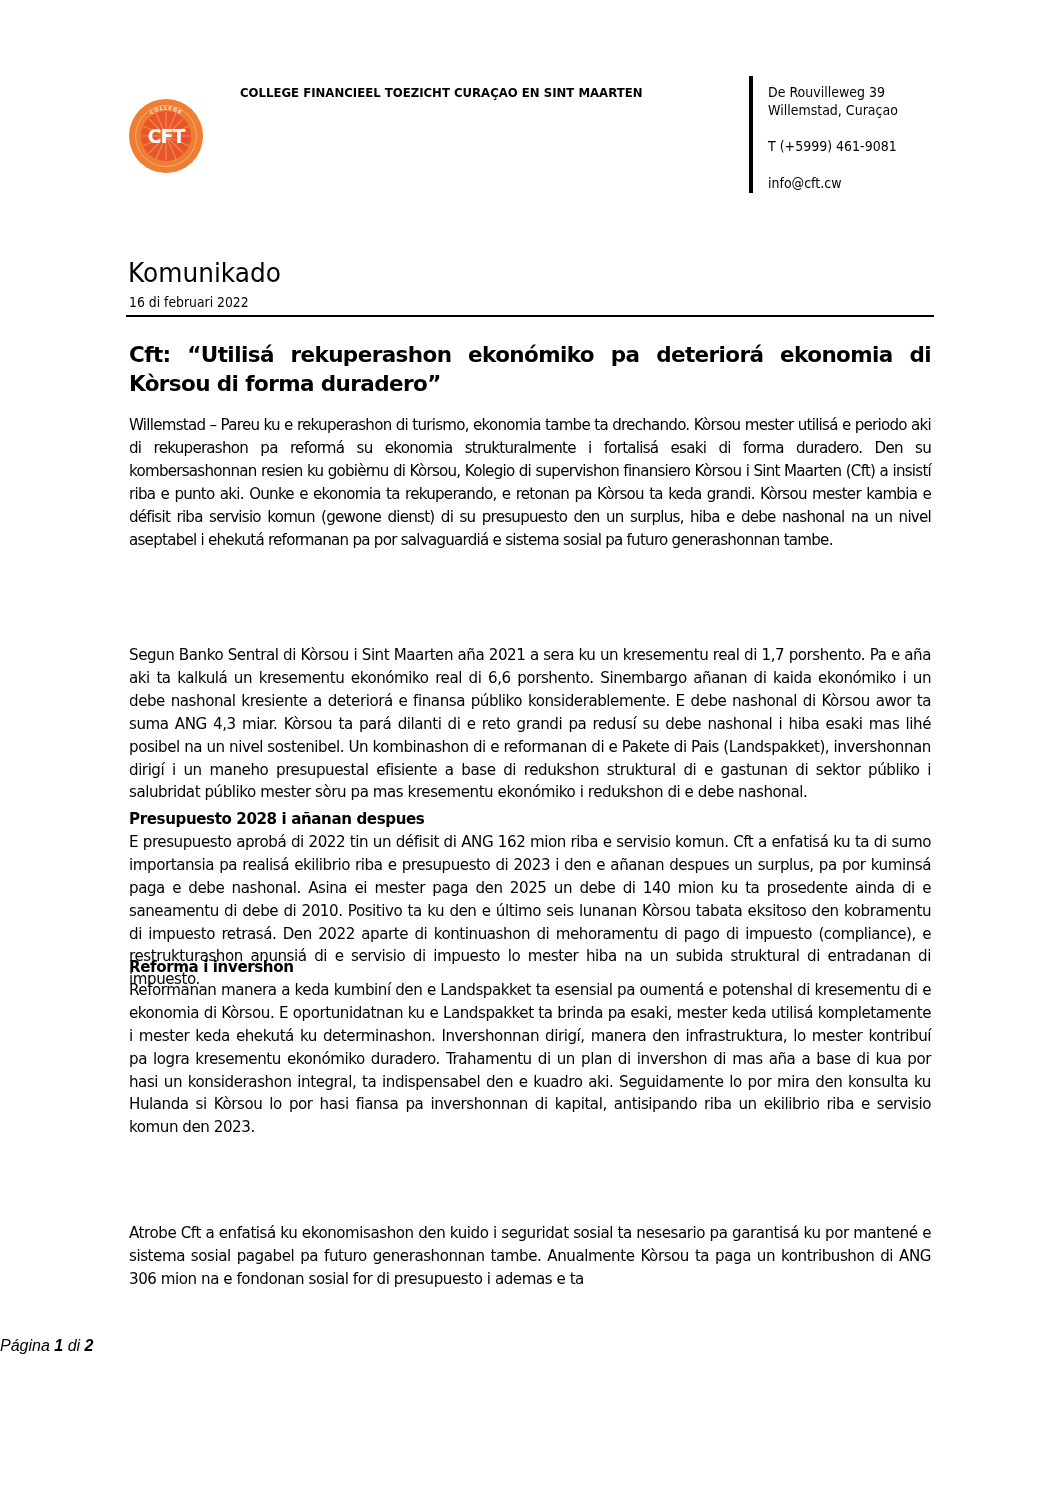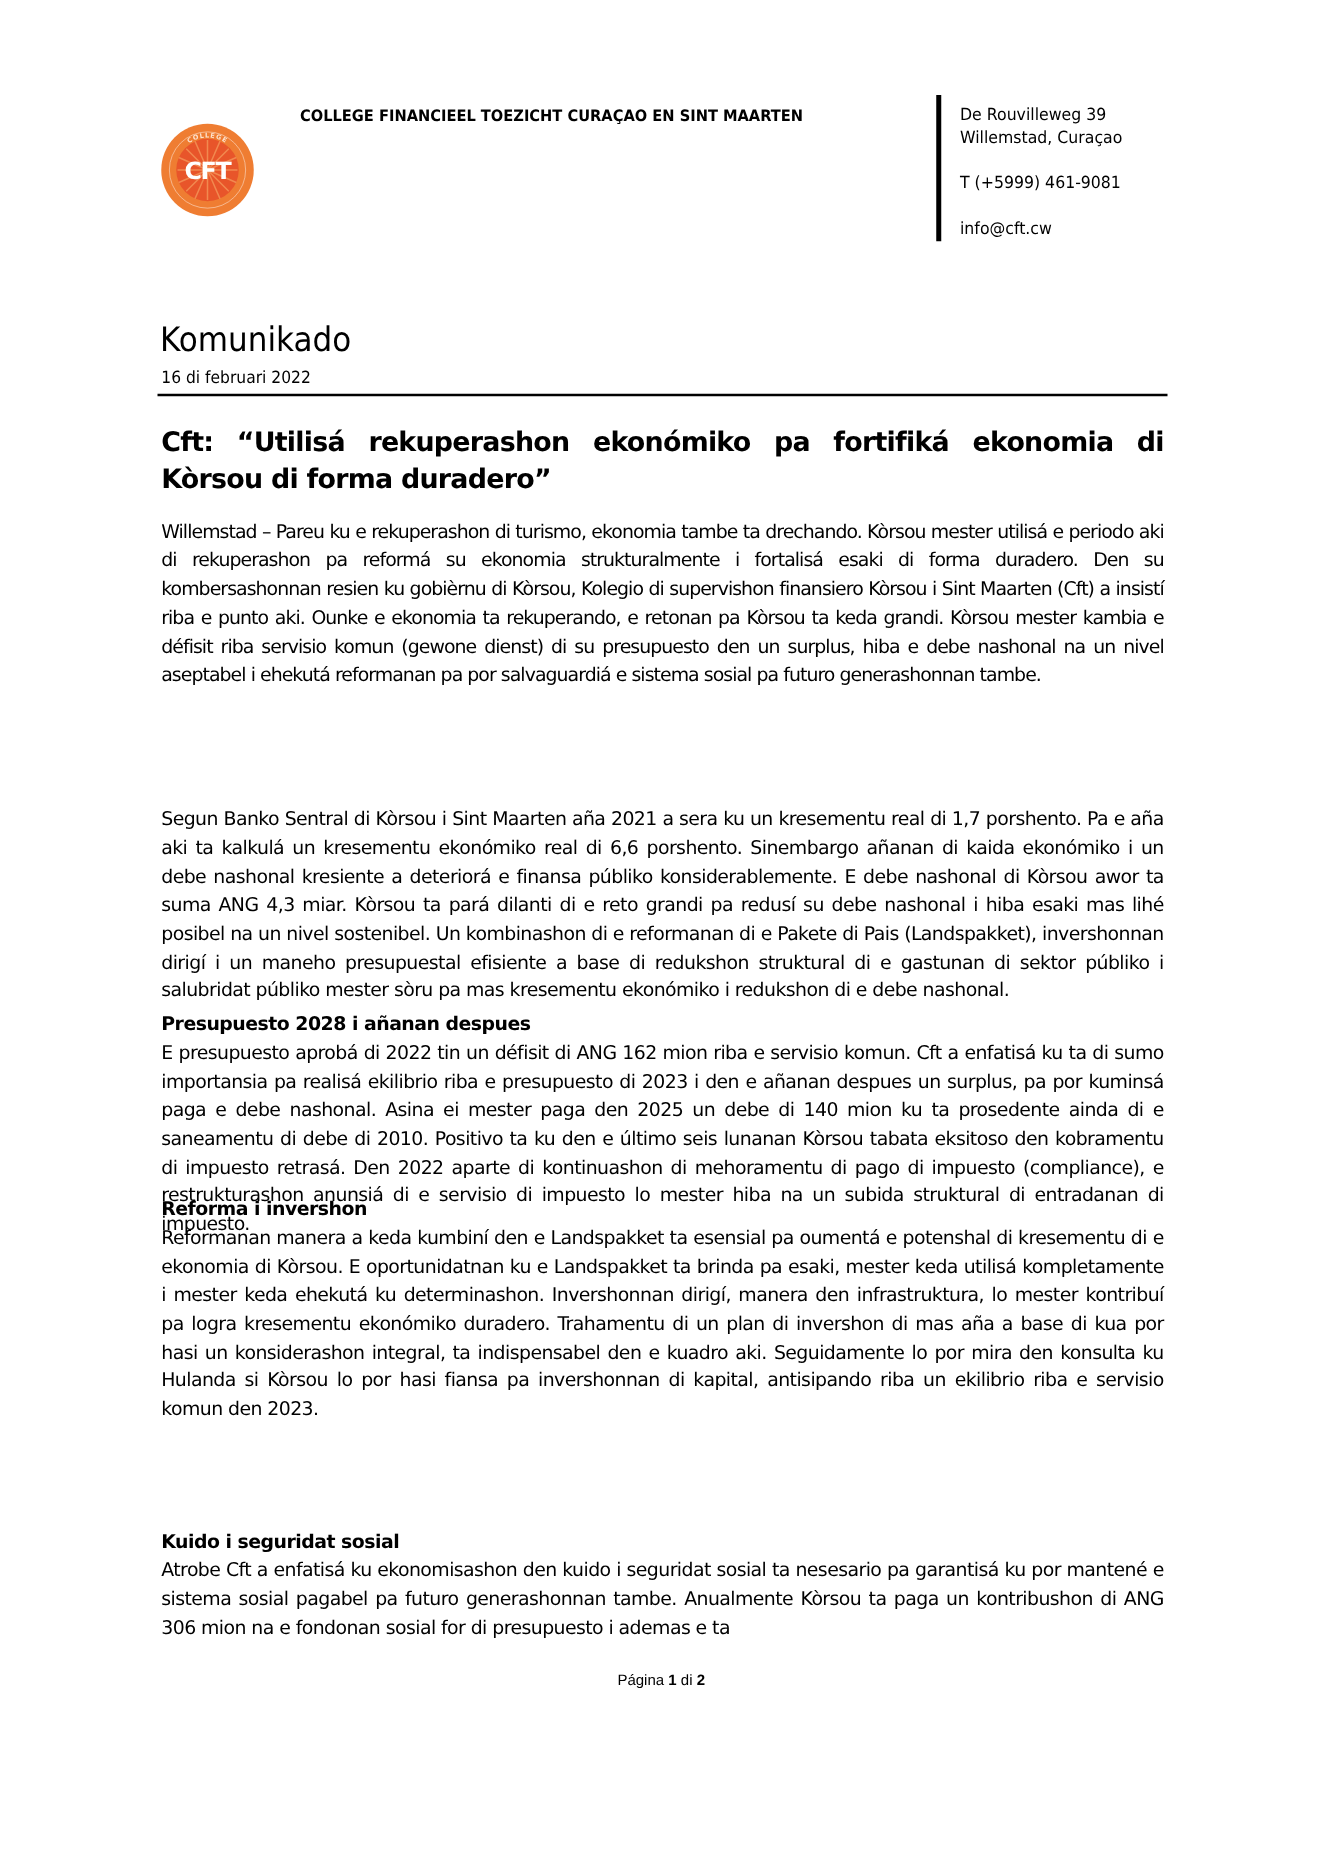--- a/index.html
+++ b/index.html
@@ -22,21 +22,21 @@
     .headline { position: absolute; left: 129px; top: 340px; width: 802px; font-family: "DejaVu Sans", sans-serif; font-weight: bold; font-size: 21.5px; line-height: 29px; text-align: justify; text-align-last: left; letter-spacing: -0.6px; }
 
     
     .body { position: absolute; left: 129px; width: 802px; font-family: "DejaVu Sans", sans-serif; font-size: 15.1px; line-height: 22.9px; text-align: justify; letter-spacing: -0.45px; word-spacing: 0px; }
     .lead { top: 414px; font-weight: normal; letter-spacing: -0.75px; }
     .p1 { top: 644px; }
     .sec1 { top: 808px; }
     .sec2 { top: 956px; }
     .sec3 { top: 1222px; }
     .sec-h { font-weight: bold; display: block; letter-spacing: -0.4px; }
-    .footer { position: absolute; left: 0; width: 1058px; top: 1337px; text-align: center; font-family: "Liberation Sans", sans-serif; font-size: 12px; }
+    .footer { position: absolute; left: 0; width: 1058px; top: 1337px; text-align: left; font-family: "Liberation Sans", sans-serif; font-size: 16px; font-style: italic; }
     .footer b { font-weight: bold; }
   </style>
 </head>
 <body>
 
 <div class="page">
 
   <div class="logo">
     <svg width="76" height="76" viewBox="0 0 76 76">
       <circle cx="38" cy="38" r="37" fill="#ef7d32"></circle>
@@ -70,38 +70,37 @@
     <div class="gap"></div>
     <div>T (+5999) 461-9081</div>
     <div class="gap"></div>
     <div>info@cft.cw</div>
   </div>
 
   <div class="doc-title">Komunikado</div>
   <div class="doc-date">16 di februari 2022</div>
   <div class="hrule"></div>
 
-  <div class="headline">Cft: “Utilisá rekuperashon ekonómiko pa fortifiká ekonomia di Kòrsou di forma duradero”</div>
+  <div class="headline">Cft: “Utilisá rekuperashon ekonómiko pa deteriorá ekonomia di Kòrsou di forma duradero”</div>
 
   <div class="body lead">Willemstad – Pareu ku e rekuperashon di turismo, ekonomia tambe ta drechando. Kòrsou mester utilisá e periodo aki di rekuperashon pa reformá su ekonomia strukturalmente i fortalisá esaki di forma duradero. Den su kombersashonnan resien ku gobièrnu di Kòrsou, Kolegio di supervishon finansiero Kòrsou i Sint Maarten (Cft) a insistí riba e punto aki. Ounke e ekonomia ta rekuperando, e retonan pa Kòrsou ta keda grandi. Kòrsou mester kambia e défisit riba servisio komun (gewone dienst) di su presupuesto den un surplus, hiba e debe nashonal na un nivel aseptabel i ehekutá reformanan pa por salvaguardiá e sistema sosial pa futuro generashonnan tambe.</div>
 
   <div class="body p1">Segun Banko Sentral di Kòrsou i Sint Maarten aña 2021 a sera ku un kresementu real di 1,7 porshento. Pa e aña aki ta kalkulá un kresementu ekonómiko real di 6,6 porshento. Sinembargo añanan di kaida ekonómiko i un debe nashonal kresiente a deteriorá e finansa públiko konsiderablemente. E debe nashonal di Kòrsou awor ta suma ANG 4,3 miar. Kòrsou ta pará dilanti di e reto grandi pa redusí su debe nashonal i hiba esaki mas lihé posibel na un nivel sostenibel. Un kombinashon di e reformanan di e Pakete di Pais (Landspakket), invershonnan dirigí i un maneho presupuestal efisiente a base di redukshon struktural di e gastunan di sektor públiko i salubridat públiko mester sòru pa mas kresementu ekonómiko i redukshon di e debe nashonal.</div>
 
   <div class="body sec1">
     <span class="sec-h">Presupuesto 2028 i añanan despues</span>
     <span>E presupuesto aprobá di 2022 tin un défisit di ANG 162 mion riba e servisio komun. Cft a enfatisá ku ta di sumo importansia pa realisá ekilibrio riba e presupuesto di 2023 i den e añanan despues un surplus, pa por kuminsá paga e debe nashonal. Asina ei mester paga den 2025 un debe di 140 mion ku ta prosedente ainda di e saneamentu di debe di 2010. Positivo ta ku den e último seis lunanan Kòrsou tabata eksitoso den kobramentu di impuesto retrasá. Den 2022 aparte di kontinuashon di mehoramentu di pago di impuesto (compliance), e restrukturashon anunsiá di e servisio di impuesto lo mester hiba na un subida struktural di entradanan di impuesto.</span>
   </div>
 
   <div class="body sec2">
     <span class="sec-h">Reforma i invershon</span>
     <span>Reformanan manera a keda kumbiní den e Landspakket ta esensial pa oumentá e potenshal di kresementu di e ekonomia di Kòrsou. E oportunidatnan ku e Landspakket ta brinda pa esaki, mester keda utilisá kompletamente i mester keda ehekutá ku determinashon. Invershonnan dirigí, manera den infrastruktura, lo mester kontribuí pa logra kresementu ekonómiko duradero. Trahamentu di un plan di invershon di mas aña a base di kua por hasi un konsiderashon integral, ta indispensabel den e kuadro aki. Seguidamente lo por mira den konsulta ku Hulanda si Kòrsou lo por hasi fiansa pa invershonnan di kapital, antisipando riba un ekilibrio riba e servisio komun den 2023.</span>
   </div>
 
   <div class="body sec3">
-    <span class="sec-h">Kuido i seguridat sosial</span>
     <span>Atrobe Cft a enfatisá ku ekonomisashon den kuido i seguridat sosial ta nesesario pa garantisá ku por mantené e sistema sosial pagabel pa futuro generashonnan tambe. Anualmente Kòrsou ta paga un kontribushon di ANG 306 mion na e fondonan sosial for di presupuesto i ademas e ta</span>
   </div>
 
   <div class="footer">
     <span>Página</span>
     <b>1</b>
     <span>di</span>
     <b>2</b>
   </div>
 

